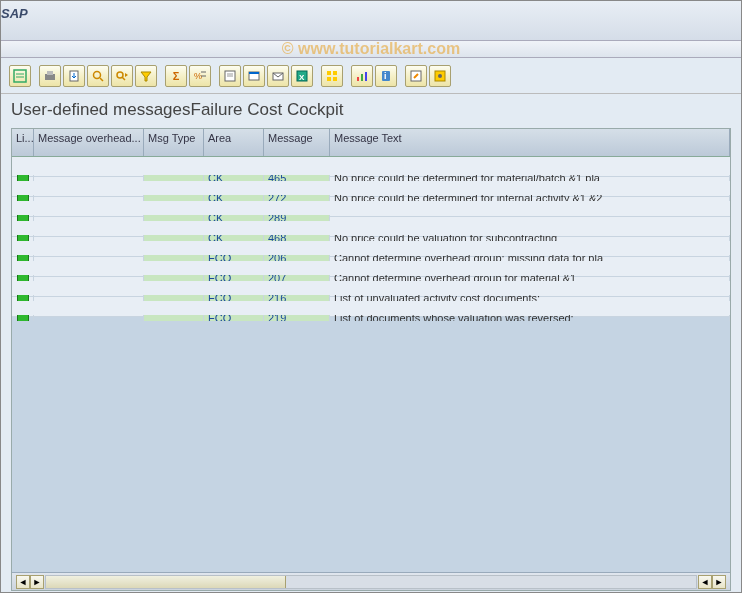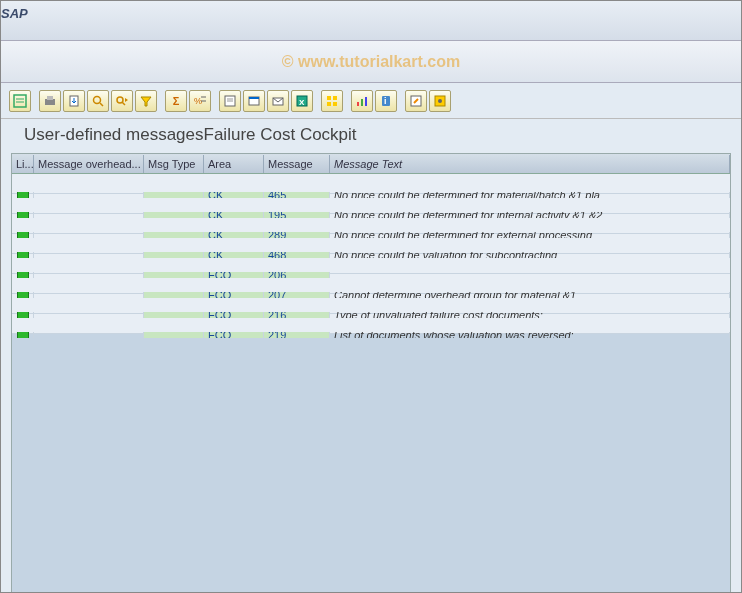--- a/index.html
+++ b/index.html
@@ -17,21 +17,21 @@
   height: 40px;
   padding: 5px 0;
   border-bottom: 1px solid #aab;
   font-weight: bold;
   font-style: italic;
   color: #3a4a6a;
   font-size: 13px;
 }
 .menubar {
   background: linear-gradient(to bottom, #f0f3f8 0%, #dde4ed 100%);
-  height: 42px;
+  height: 17px;
   border-bottom: 1px solid #aab;
   position: relative;
 }
 .watermark {
   position: absolute;
   top: 50%;
   left: 50%;
   transform: translate(-50%, -50%);
   color: #e8a838;
   font-size: 16px;
@@ -66,37 +66,35 @@
   background: #e3ebf3;
   height: calc(100% - 88px);
   display: flex;
   flex-direction: column;
 }
 .heading {
   font-size: 17px;
   color: #444;
   margin-bottom: 8px;
   font-weight: normal;
-  margin-left: 13px;
 }
 .grid-wrap {
   border: 1px solid #9aa;
   background: #c5d4e3;
   flex: 1;
   display: flex;
   flex-direction: column;
   overflow: hidden;
 }
 .grid-head {
   display: flex;
   background: linear-gradient(to bottom, #d5dfe8, #bcc9d8);
   border-bottom: 1px solid #8a9;
-  height: 20px;
+  height: 28px;
   flex-shrink: 0;
-  align-items: flex-end;
 }
 .gh {
   border-right: 1px solid #9ab;
   padding: 3px 4px;
   font-size: 11px;
   color: #334;
   white-space: nowrap;
   overflow: hidden;
 }
 .grid-body {
@@ -119,21 +117,21 @@
   overflow: hidden;
   display: flex;
   align-items: center;
   margin-top: 18px;
 }
 .c-li { width: 22px; justify-content: center; }
 .c-proc { width: 110px; }
 .c-type { width: 60px; background: #c8e6c0; }
 .c-area { width: 60px; background: #c8e6c0; }
 .c-msg { width: 66px; background: #c8e6c0; }
-.c-text { flex: 1; font-style: italic; }
+.c-text { flex: 1; }
 .gh.c-type, .gh.c-area, .gh.c-msg { background: linear-gradient(to bottom, #d5dfe8, #bcc9d8); }
 .status-dot {
   width: 12px; height: 12px;
   background: #2eb82e;
   border: 1px solid #1a7a1a;
   border-radius: 2px;
 }
 .link { color: #1a4a9a; text-decoration: underline; cursor: pointer; }
 .scroll-foot {
   height: 18px;
@@ -326,37 +324,36 @@
         <div class="grow">
           <div class="gc c-li">
             <div class="status-dot"></div>
           </div>
           <div class="gc c-proc"></div>
           <div class="gc c-type"></div>
           <div class="gc c-area">
             <span class="link">CK</span>
           </div>
           <div class="gc c-msg">
-            <span class="link">195</span>
+            <span class="link">272</span>
           </div>
           <div class="gc c-text">No price could be determined for internal activity &amp;1 &amp;2</div>
         </div>
         <div class="grow">
           <div class="gc c-li">
             <div class="status-dot"></div>
           </div>
           <div class="gc c-proc"></div>
           <div class="gc c-type"></div>
           <div class="gc c-area">
             <span class="link">CK</span>
           </div>
           <div class="gc c-msg">
             <span class="link">289</span>
           </div>
-          <div class="gc c-text">No price could be determined for external processing</div>
         </div>
         <div class="grow">
           <div class="gc c-li">
             <div class="status-dot"></div>
           </div>
           <div class="gc c-proc"></div>
           <div class="gc c-type"></div>
           <div class="gc c-area">
             <span class="link">CK</span>
           </div>
@@ -370,20 +367,21 @@
             <div class="status-dot"></div>
           </div>
           <div class="gc c-proc"></div>
           <div class="gc c-type"></div>
           <div class="gc c-area">
             <span class="link">FCO</span>
           </div>
           <div class="gc c-msg">
             <span class="link">206</span>
           </div>
+          <div class="gc c-text">Cannot determine overhead group: missing data for pla</div>
         </div>
         <div class="grow">
           <div class="gc c-li">
             <div class="status-dot"></div>
           </div>
           <div class="gc c-proc"></div>
           <div class="gc c-type"></div>
           <div class="gc c-area">
             <span class="link">FCO</span>
           </div>
@@ -397,21 +395,21 @@
             <div class="status-dot"></div>
           </div>
           <div class="gc c-proc"></div>
           <div class="gc c-type"></div>
           <div class="gc c-area">
             <span class="link">FCO</span>
           </div>
           <div class="gc c-msg">
             <span class="link">216</span>
           </div>
-          <div class="gc c-text">Type of unvaluated failure cost documents:</div>
+          <div class="gc c-text">List of unvaluated activity cost documents:</div>
         </div>
         <div class="grow">
           <div class="gc c-li">
             <div class="status-dot"></div>
           </div>
           <div class="gc c-proc"></div>
           <div class="gc c-type"></div>
           <div class="gc c-area">
             <span class="link">FCO</span>
           </div>

